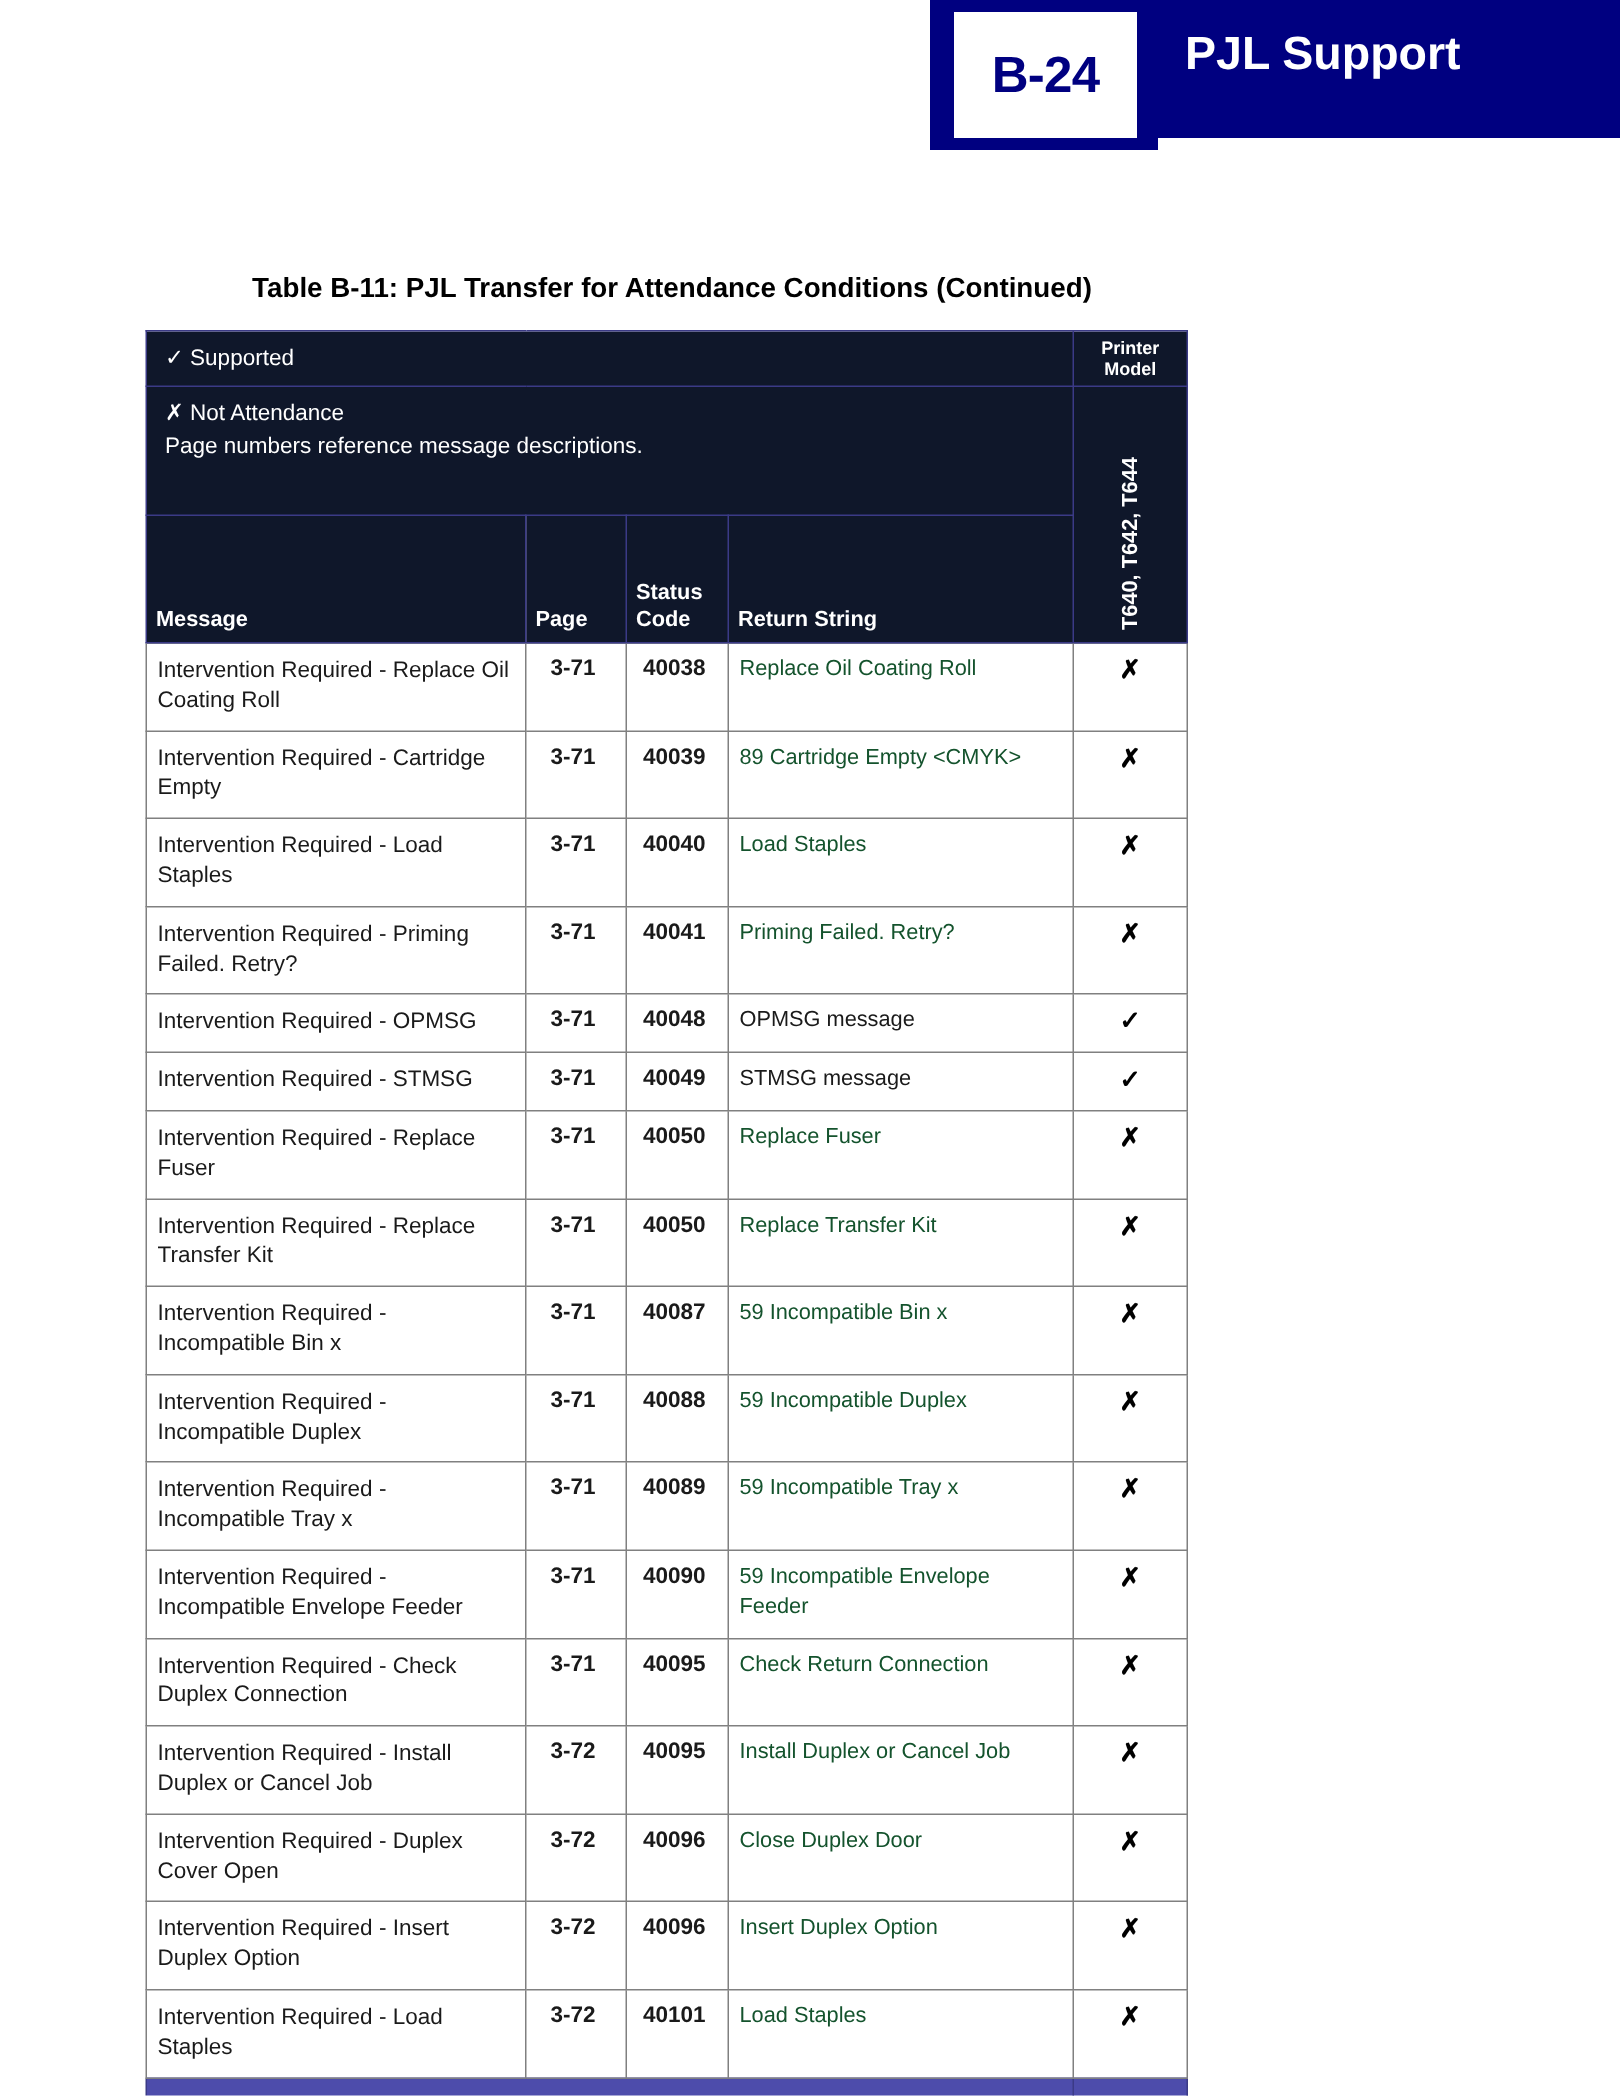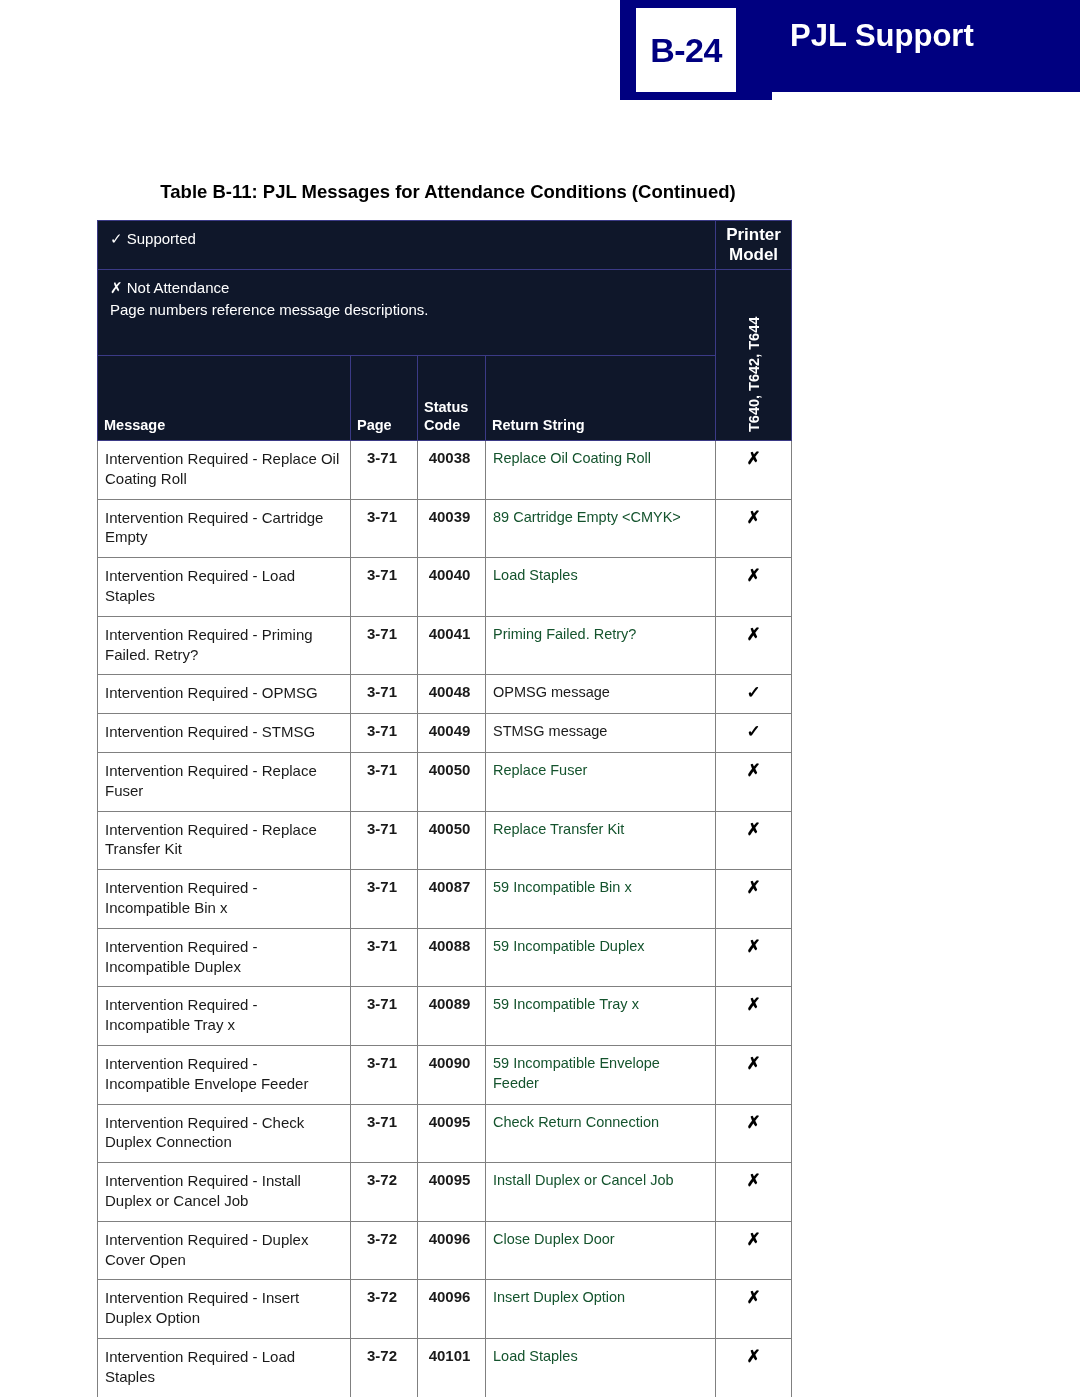--- a/index.html
+++ b/index.html
@@ -29,21 +29,21 @@
     left: 620px;
     top: 92px;
     width: 152px;
     height: 8px;
     background: #000080;
   }
   .page-chip {
     position: absolute;
     left: 636px;
     top: 8px;
-    width: 100px;
+    width: 122px;
     height: 84px;
     background: #ffffff;
     display: flex;
     align-items: center;
     justify-content: center;
   }
   .page-chip-label {
     color: #000080;
     font-size: 34px;
     font-weight: bold;
@@ -98,21 +98,21 @@
     color: #ffffff;
     border-color: #3b3a86 !important;
   }
   .hdr-legend {
     font-size: 15px;
     font-weight: normal;
     padding: 7px 0 7px 12px !important;
     line-height: 1.45;
   }
   .hdr-label {
-    font-size: 17px;
+    font-size: 12px;
     font-weight: bold;
     text-align: center;
     padding: 4px 2px !important;
   }
   .hdr-col {
     font-size: 14.5px;
     font-weight: bold;
     vertical-align: bottom !important;
     padding: 0 0 6px 6px !important;
     line-height: 1.25;
@@ -182,21 +182,21 @@
 </head>
 <body>
 
 <div class="banner"></div>
 <div class="banner-underbar"></div>
 <div class="page-chip">
   <span class="page-chip-label">B-24</span>
 </div>
 <div class="banner-title">PJL Support</div>
 
-<div class="table-caption">Table B-11:  PJL Messages for Attendance Conditions (Continued)</div>
+<div class="table-caption">Table B-11:  PJL Transfer for Attendance Conditions (Continued)</div>
 
 <div class="table-wrap">
   <table class="pjl">
     <colgroup>
       <col style="width:253px">
       <col style="width:67px">
       <col style="width:68px">
       <col style="width:230px">
       <col style="width:76px">
     </colgroup>

